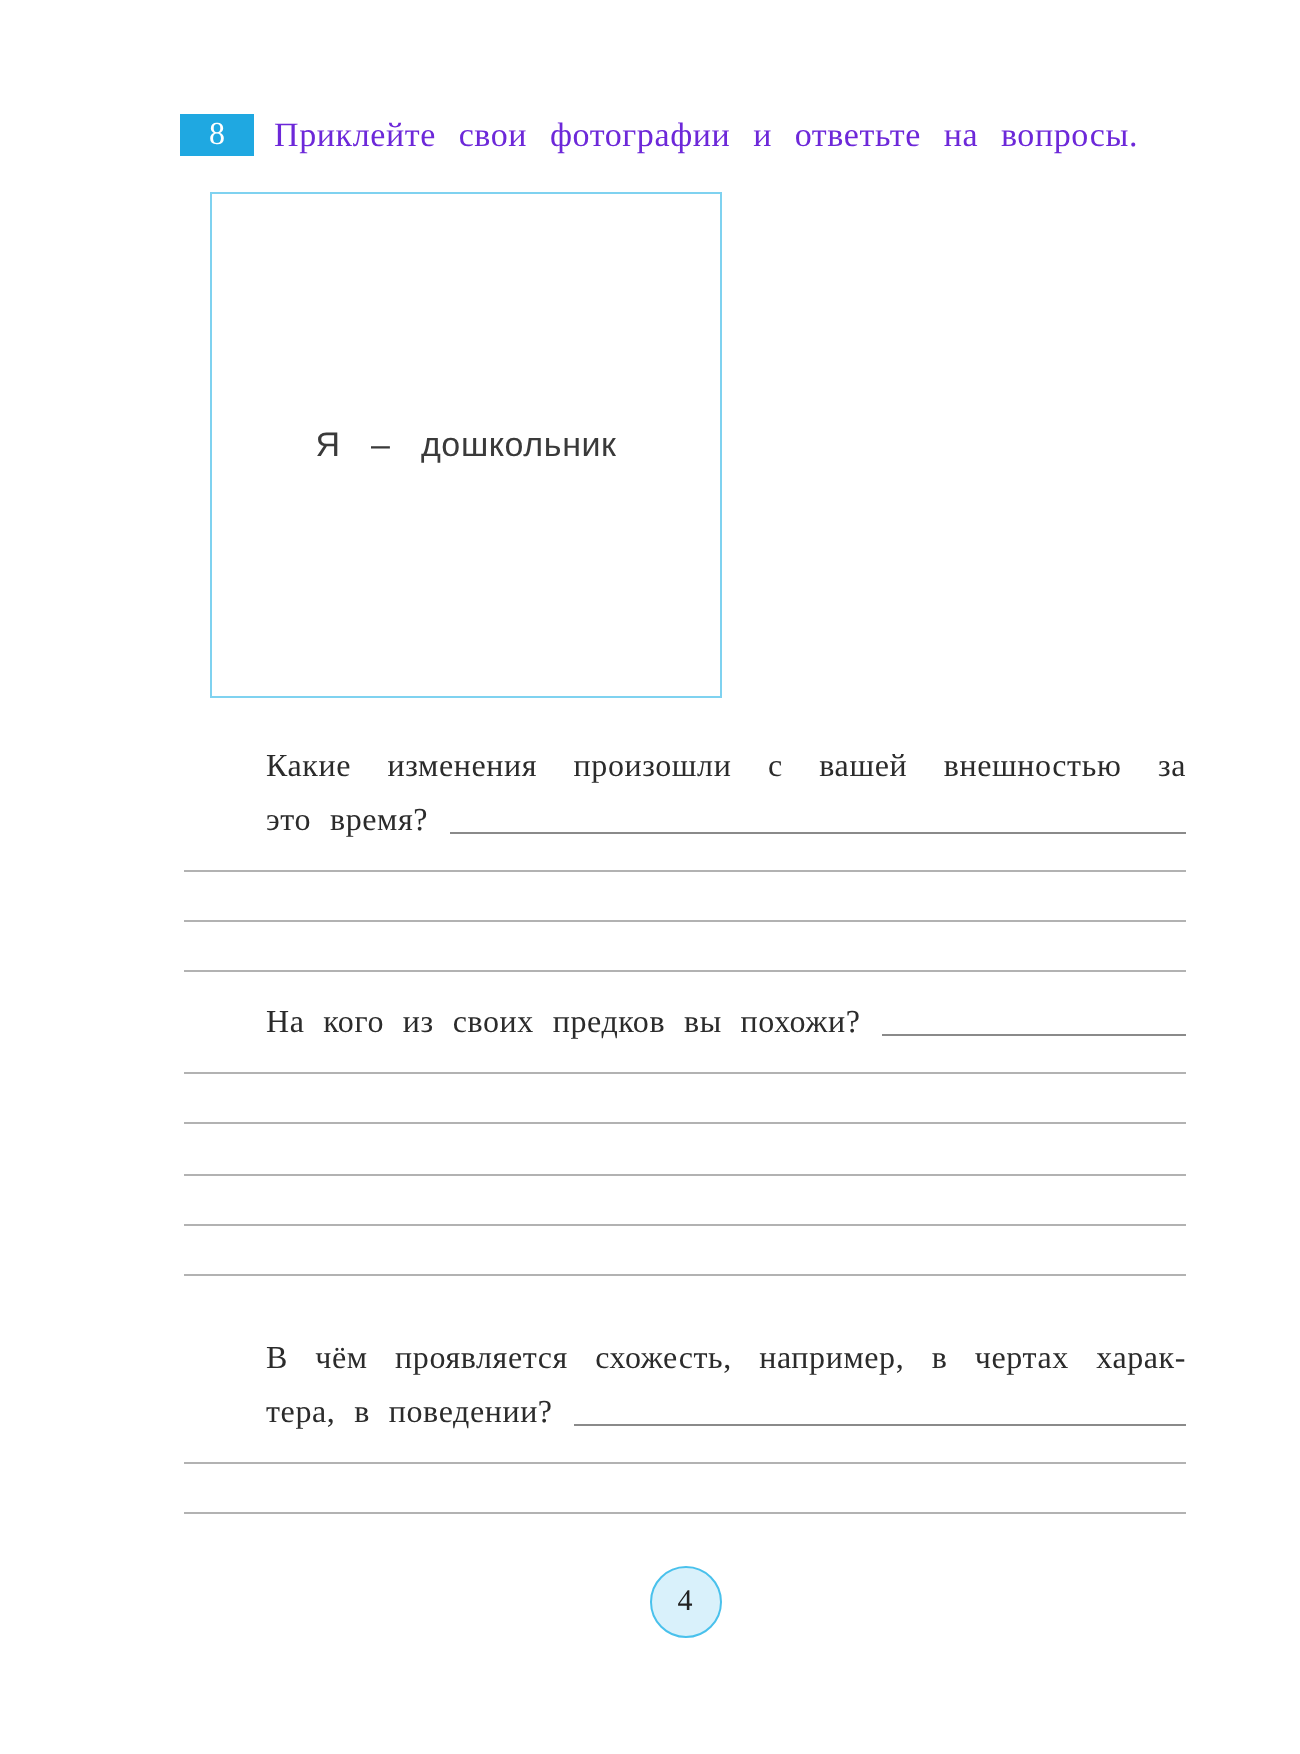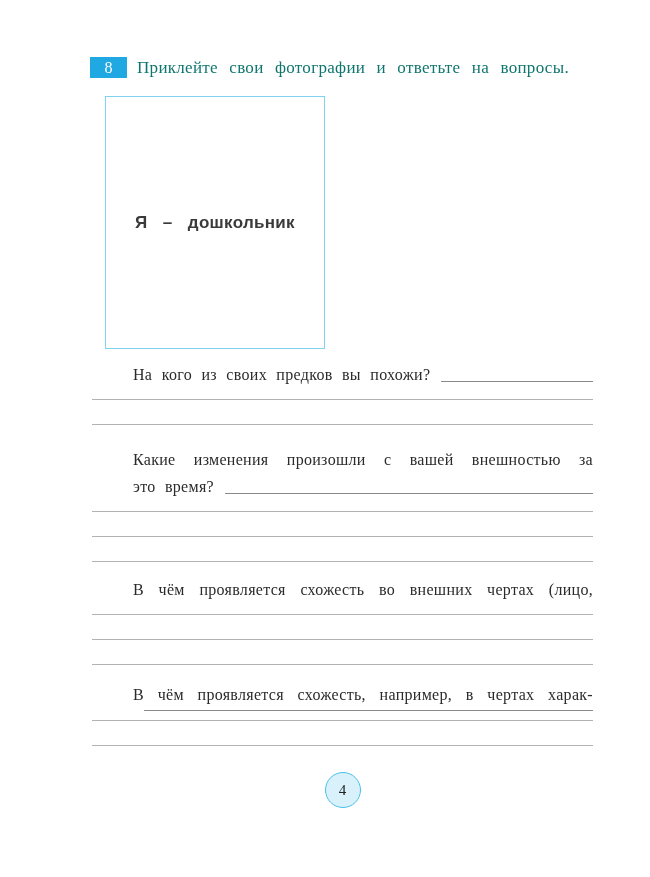--- a/index.html
+++ b/index.html
@@ -37,42 +37,41 @@
     line-height: 21px;
     text-align: center;
     flex: 0 0 auto;
   }
   .task-instruction {
     margin-left: 10px;
     width: 432px;
     font-size: 17px;
     line-height: 22px;
     letter-spacing: 0.3px;
-    color: #0f766e;
+    color: #6d28d9;
     text-align: justify;
     text-align-last: justify;
   }
 
   
   .photo-row {
     margin-top: 17px;
     padding-left: 13px;
     padding-right: 10px;
     display: flex;
     justify-content: space-between;
   }
   .photo-box {
-    width: 220px;
+    width: 256px;
     height: 253px;
     border: 1px solid var(--photo-box-border, #7fd2f0);
     box-sizing: border-box;
     display: flex;
     align-items: center;
     justify-content: center;
-    font-weight: bold;
   }
   .photo-box-label {
     font-family: "Liberation Sans", "DejaVu Sans", sans-serif;
     font-size: 17px;
     color: #3a3a3a;
     letter-spacing: 0.3px;
     word-spacing: 0.6em;
     white-space: nowrap;
   }
 
@@ -105,21 +104,21 @@
   }
   .rules .rule {
     height: 24px;
     border-bottom: 1.5px solid var(--rule-line, #b2b2b2);
   }
   .rules .rule:first-child { height: 11px; }
 
   #q1 { margin-top: 21px; }
   #q2 { margin-top: 12px; }
   #q3 { margin-top: 14px; }
-  #q4 { margin-top: 16px; }
+  #q4 { margin-top: 28px; }
 
   
   .page-badge-row {
     margin-top: 26px;
     display: flex;
     justify-content: center;
   }
   .page-badge {
     width: 36px;
     height: 36px;
@@ -143,56 +142,56 @@
     <div class="task-badge">8</div>
     <div class="task-instruction">Приклейте свои фотографии и ответьте на вопросы.</div>
   </div>
 
   <div class="photo-row">
     <div class="photo-box">
       <span class="photo-box-label">Я – дошкольник</span>
     </div>
   </div>
 
-  <section class="q" id="q2">
-    <div class="q-last">
-      <span class="q-last-text">На кого из своих предков вы похожи?</span>
-      <span class="answer-fill"></span>
-    </div>
-    <div class="rules">
-      <div class="rule"></div>
-      <div class="rule"></div>
-    </div>
-  </section>
-
   <section class="q" id="q1">
     <div class="q-line">Какие изменения произошли с вашей внешностью за</div>
     <div class="q-last">
       <span class="q-last-text">это время?</span>
       <span class="answer-fill"></span>
     </div>
     <div class="rules">
       <div class="rule"></div>
       <div class="rule"></div>
       <div class="rule"></div>
     </div>
   </section>
 
+  <section class="q" id="q2">
+    <div class="q-last">
+      <span class="q-last-text">На кого из своих предков вы похожи?</span>
+      <span class="answer-fill"></span>
+    </div>
+    <div class="rules">
+      <div class="rule"></div>
+      <div class="rule"></div>
+    </div>
+  </section>
+
   <section class="q" id="q3">
-    <div class="q-line">В чём проявляется схожесть во внешних чертах (лицо,</div>
     <div class="rules">
       <div class="rule"></div>
       <div class="rule"></div>
       <div class="rule"></div>
     </div>
   </section>
 
   <section class="q" id="q4">
     <div class="q-line">В чём проявляется схожесть, например, в чертах харак-</div>
     <div class="q-last">
+      <span class="q-last-text">тера, в поведении?</span>
       <span class="answer-fill"></span>
     </div>
     <div class="rules">
       <div class="rule"></div>
       <div class="rule"></div>
     </div>
   </section>
 
   <div class="page-badge-row">
     <div class="page-badge">4</div>

